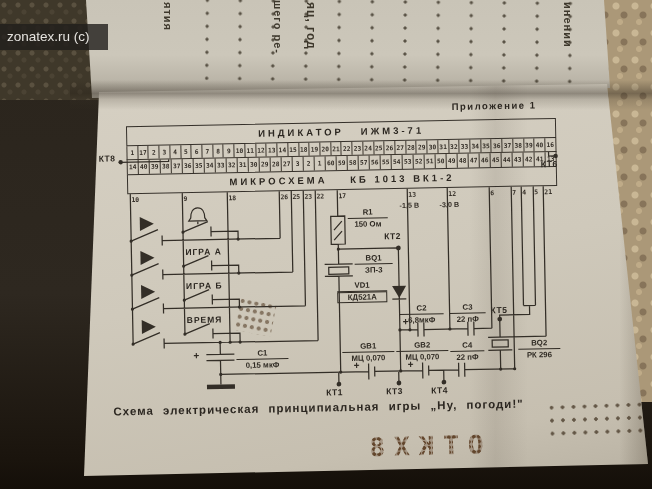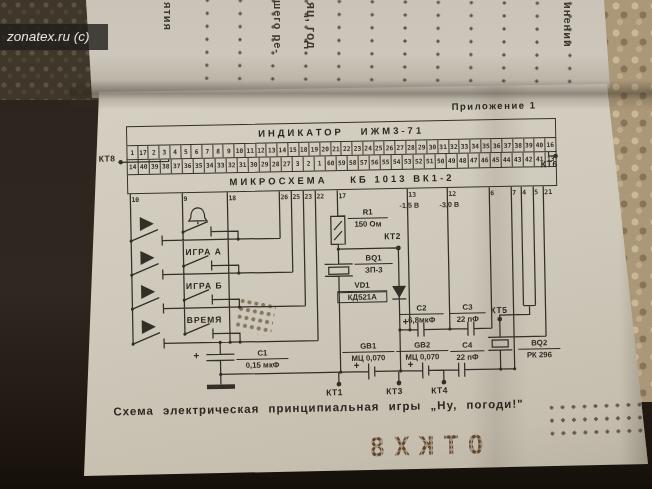--- a/index.html
+++ b/index.html
@@ -31,21 +31,21 @@
     clip-path:polygon(99px 92px,607px 84px,648px 464px,84px 476px);
     background:
       linear-gradient(to left,rgba(90,80,65,.38),transparent 5%),
       linear-gradient(97deg,rgba(110,100,85,.30),transparent 7%),
       linear-gradient(to bottom,rgba(255,255,248,.28),transparent 8%),
       linear-gradient(to right,transparent 72%,rgba(60,50,40,.10) 76%,transparent 81%),
       linear-gradient(169deg,#d6d0c3 15%,#cfc9bb 55%,#c6bfb0 85%,#b7b0a1 100%);}
   #fold-shadow{left:70px;top:80px;width:582px;height:30px;
     background:linear-gradient(to bottom,transparent 0%,rgba(40,33,24,.40) 45%,rgba(60,52,40,.18) 65%,transparent 100%);}
   #watermark{left:0;top:24px;width:108px;height:26px;background:rgba(32,30,28,.80);
-    color:#e5e3df;font-size:13.5px;line-height:26px;padding-left:7px;box-sizing:border-box;font-style:italic;}
+    color:#e5e3df;font-size:13.5px;line-height:26px;padding-left:7px;box-sizing:border-box;}
   
   #schematic{left:96px;top:108px;width:474px;height:330px;transform:rotate(-1.1deg);
     transform-origin:40px 20px;color:#2f2a23;}
   .boxtitle{position:absolute;border:1.4px solid #35302a;box-sizing:border-box;
     text-align:center;font-weight:700;font-size:9.5px;letter-spacing:3px;white-space:pre;
     color:#2b2620;}
   .combrow{position:absolute;display:flex;box-sizing:border-box;
     border-left:1.1px solid #3a342c;border-right:1.1px solid #3a342c;}
   .combrow .cell{flex:1;border-left:1px solid #3a342c;font:700 6.3px/13px "DejaVu Sans Mono",monospace;
     text-align:center;overflow:hidden;color:#332d26;}

